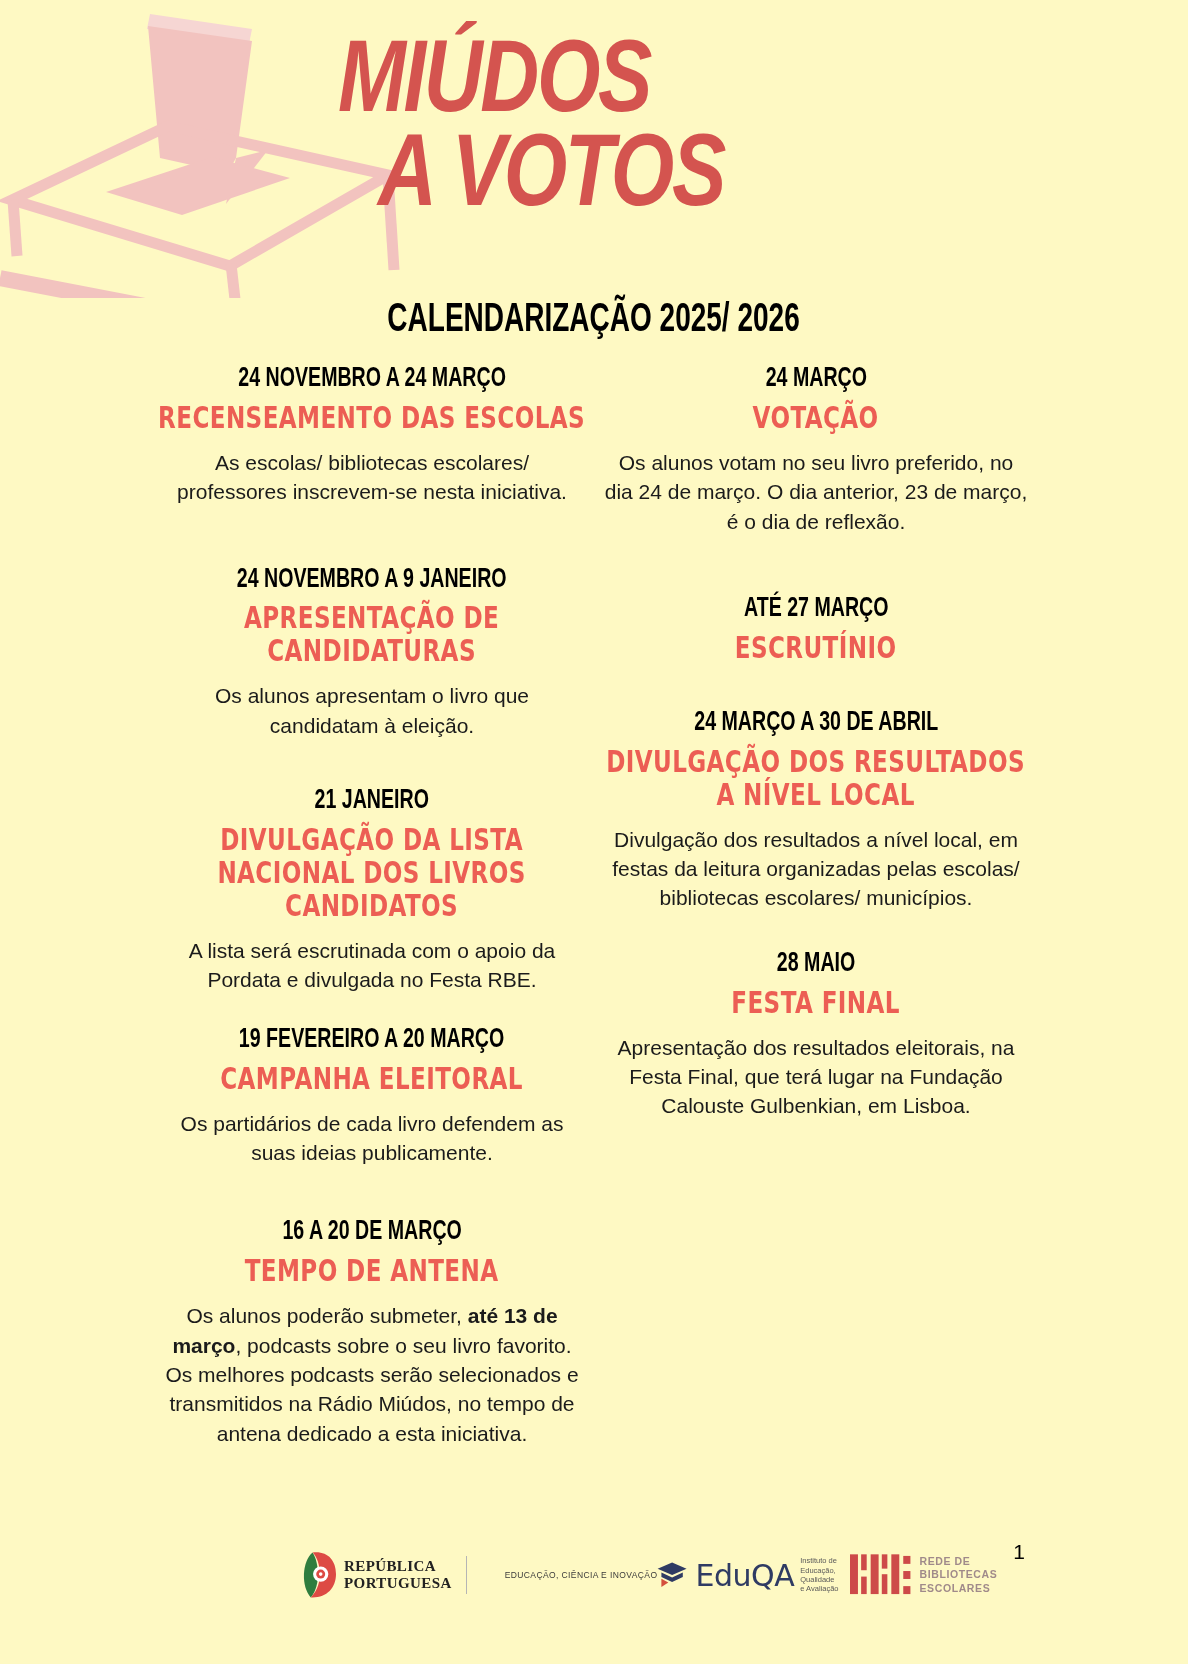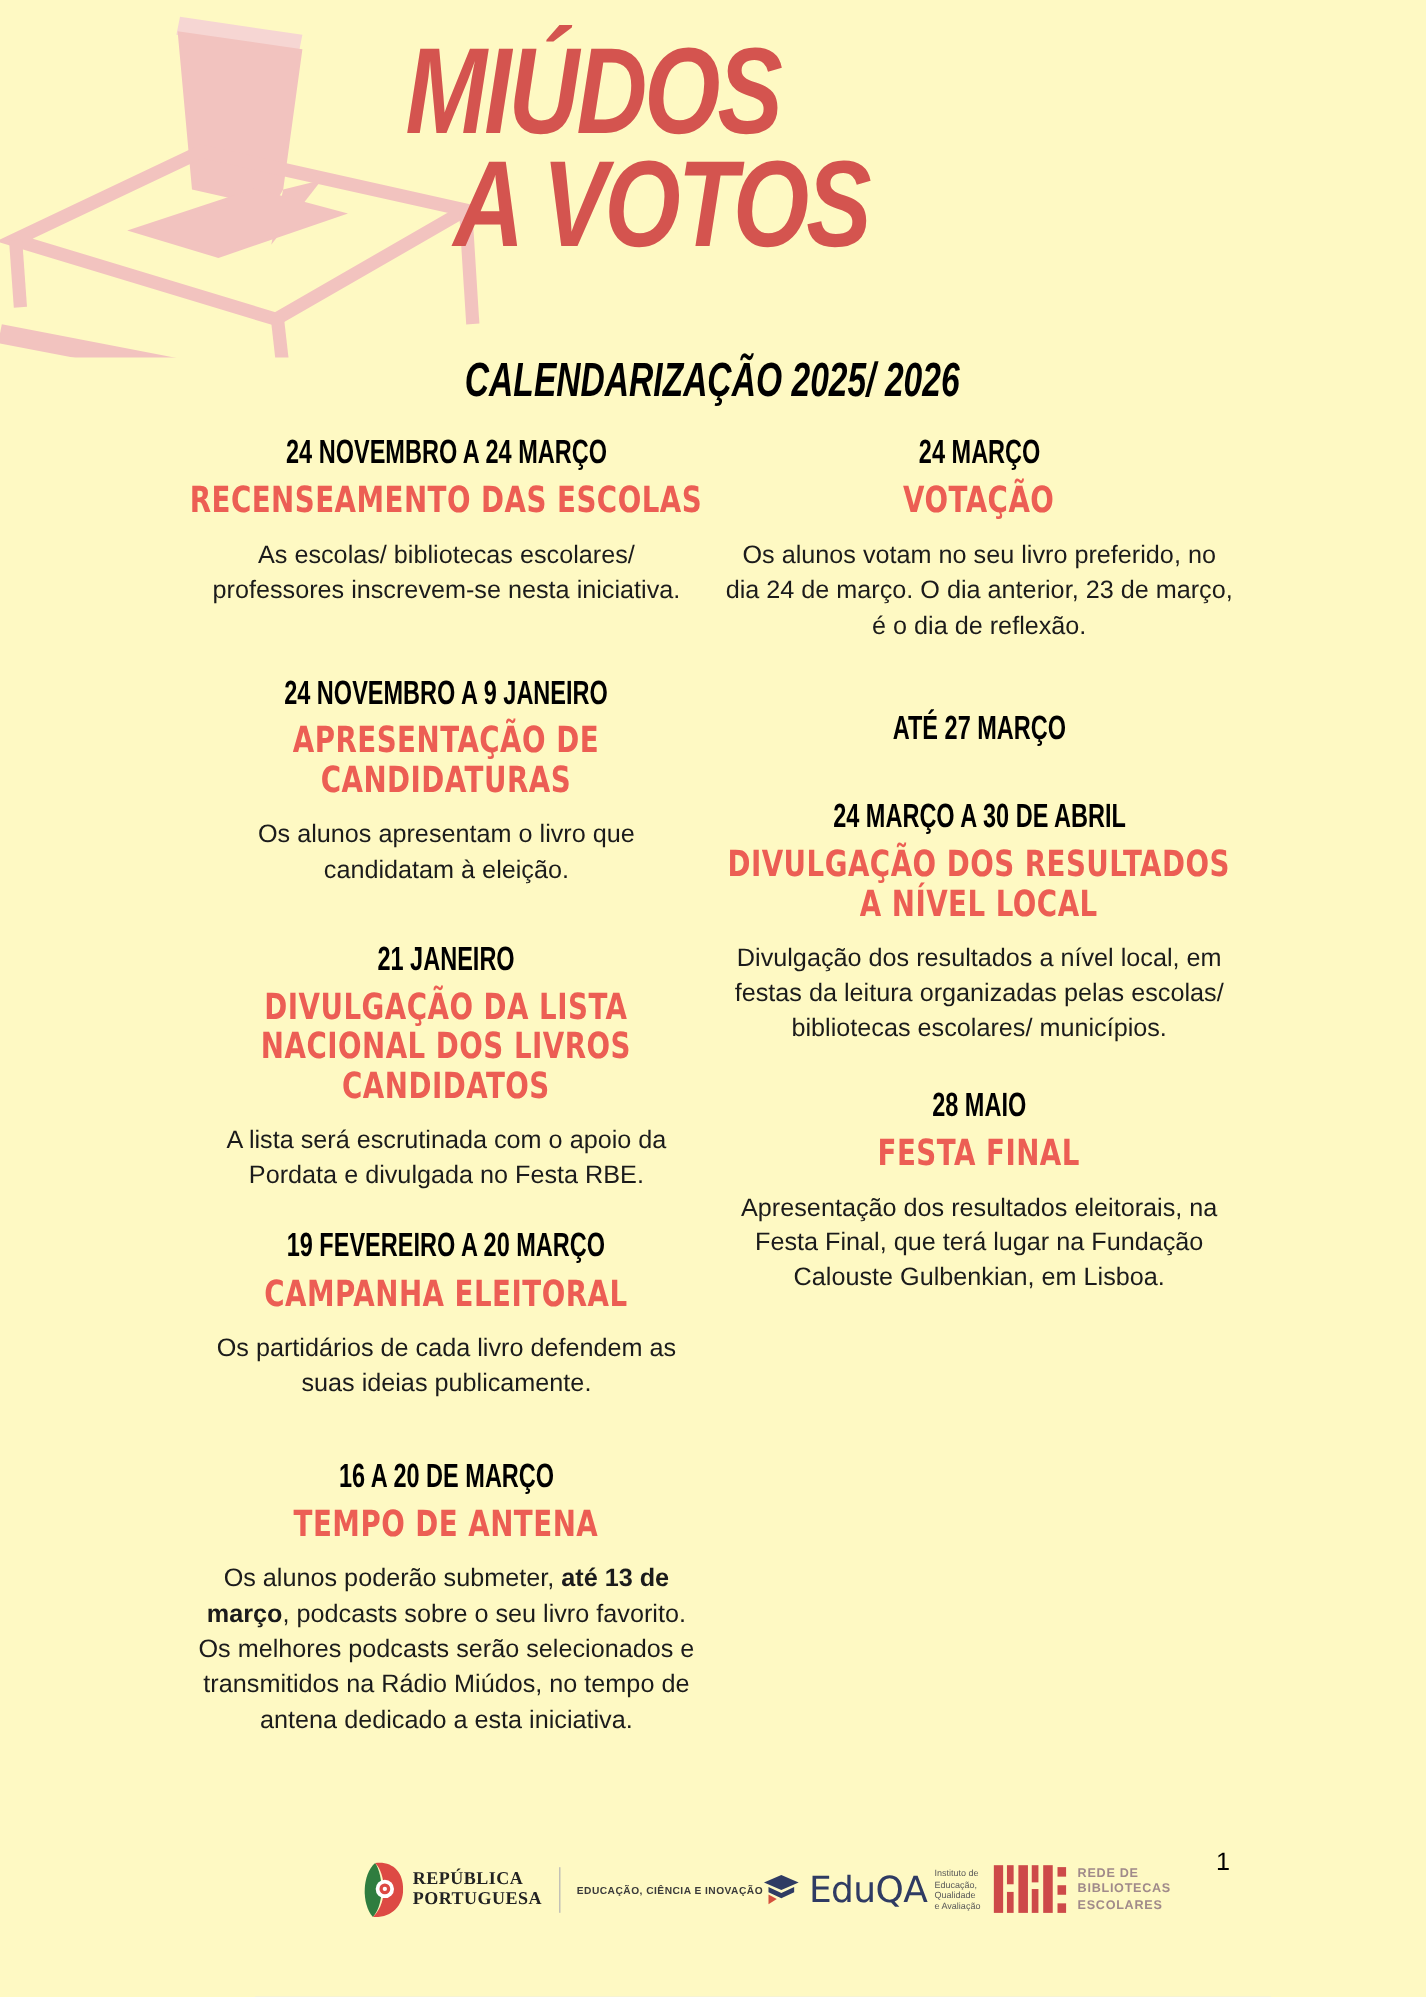--- a/index.html
+++ b/index.html
@@ -34,21 +34,20 @@
     font-weight:700;font-style:italic;
     font-size:102px;line-height:0.92;
     letter-spacing:-3px;
     transform:scaleX(0.80);transform-origin:left top;
     white-space:nowrap;
   }
   .brand .l2{padding-left:50px;display:block;}
   .doc-title{
     position:absolute;top:295px;left:0;width:100%;
     text-align:center;
-    font-style:italic;
   }
   .cond{
     display:inline-block;white-space:nowrap;
     font-weight:700;
     transform:scaleX(0.70);transform-origin:center;
   }
   .doc-title .cond{font-size:40px;letter-spacing:0px;color:#000;}
   
   .cols{
     position:absolute;top:362px;left:150px;width:888px;
@@ -78,21 +77,21 @@
     position:absolute;top:1535px;left:300px;width:585px;height:80px;
     display:flex;align-items:center;justify-content:space-between;
   }
   .flogo{display:flex;align-items:center;}
   .rep-text{
     font-family:"Liberation Serif",serif;font-weight:700;
     font-size:15px;line-height:1.12;letter-spacing:0.4px;color:#222;
     margin-left:8px;
   }
   .rep-div{width:1px;height:38px;background:#b5b5b5;margin:0 14px;}
-  .rep-tag{font-size:8.5px;font-weight:700;letter-spacing:0.4px;color:#3a3a3a;white-space:nowrap;}
+  .rep-tag{font-size:8.5px;font-weight:400;letter-spacing:0.4px;color:#3a3a3a;white-space:nowrap;margin-left:24px;}
   .eduqa-name{
     font-family:"DejaVu Sans","Liberation Sans",sans-serif;
     font-weight:400;font-size:30px;color:var(--eduqa-navy);
     margin:0 6px 0 8px;letter-spacing:-0.5px;
   }
   .eduqa-tag{font-size:7.5px;line-height:1.25;color:#5a5a5a;font-weight:400;}
   .rbe-text{
     font-size:10.5px;line-height:1.3;font-weight:700;
     letter-spacing:0.6px;color:var(--rbe-gray);
     margin-left:8px;
@@ -184,20 +183,23 @@
       <section class="event" style="margin-bottom:56px">
         <div class="edate"><span class="cond">24 MARÇO</span></div>
         <h3 class="etitle">
             <span class="etitle-in">VOTAÇÃO</span>
           </h3>
         <p class="ebody">Os alunos votam no seu livro preferido, no dia 24 de março. O dia anterior, 23 de março, é o dia de reflexão.</p>
       </section>
 
       <section class="event" style="margin-bottom:42px">
         <div class="edate"><span class="cond">ATÉ 27 MARÇO</span></div>
+        <h3 class="etitle">
+            <span class="etitle-in">ESCRUTÍNIO</span>
+          </h3>
       </section>
 
       <section class="event" style="margin-bottom:34px">
         <div class="edate"><span class="cond">24 MARÇO A 30 DE ABRIL</span></div>
         <h3 class="etitle">
             <span class="etitle-in">DIVULGAÇÃO DOS RESULTADOS A NÍVEL LOCAL</span>
           </h3>
         <p class="ebody">Divulgação dos resultados a nível local, em festas da leitura organizadas pelas escolas/ bibliotecas escolares/ municípios.</p>
       </section>
 

